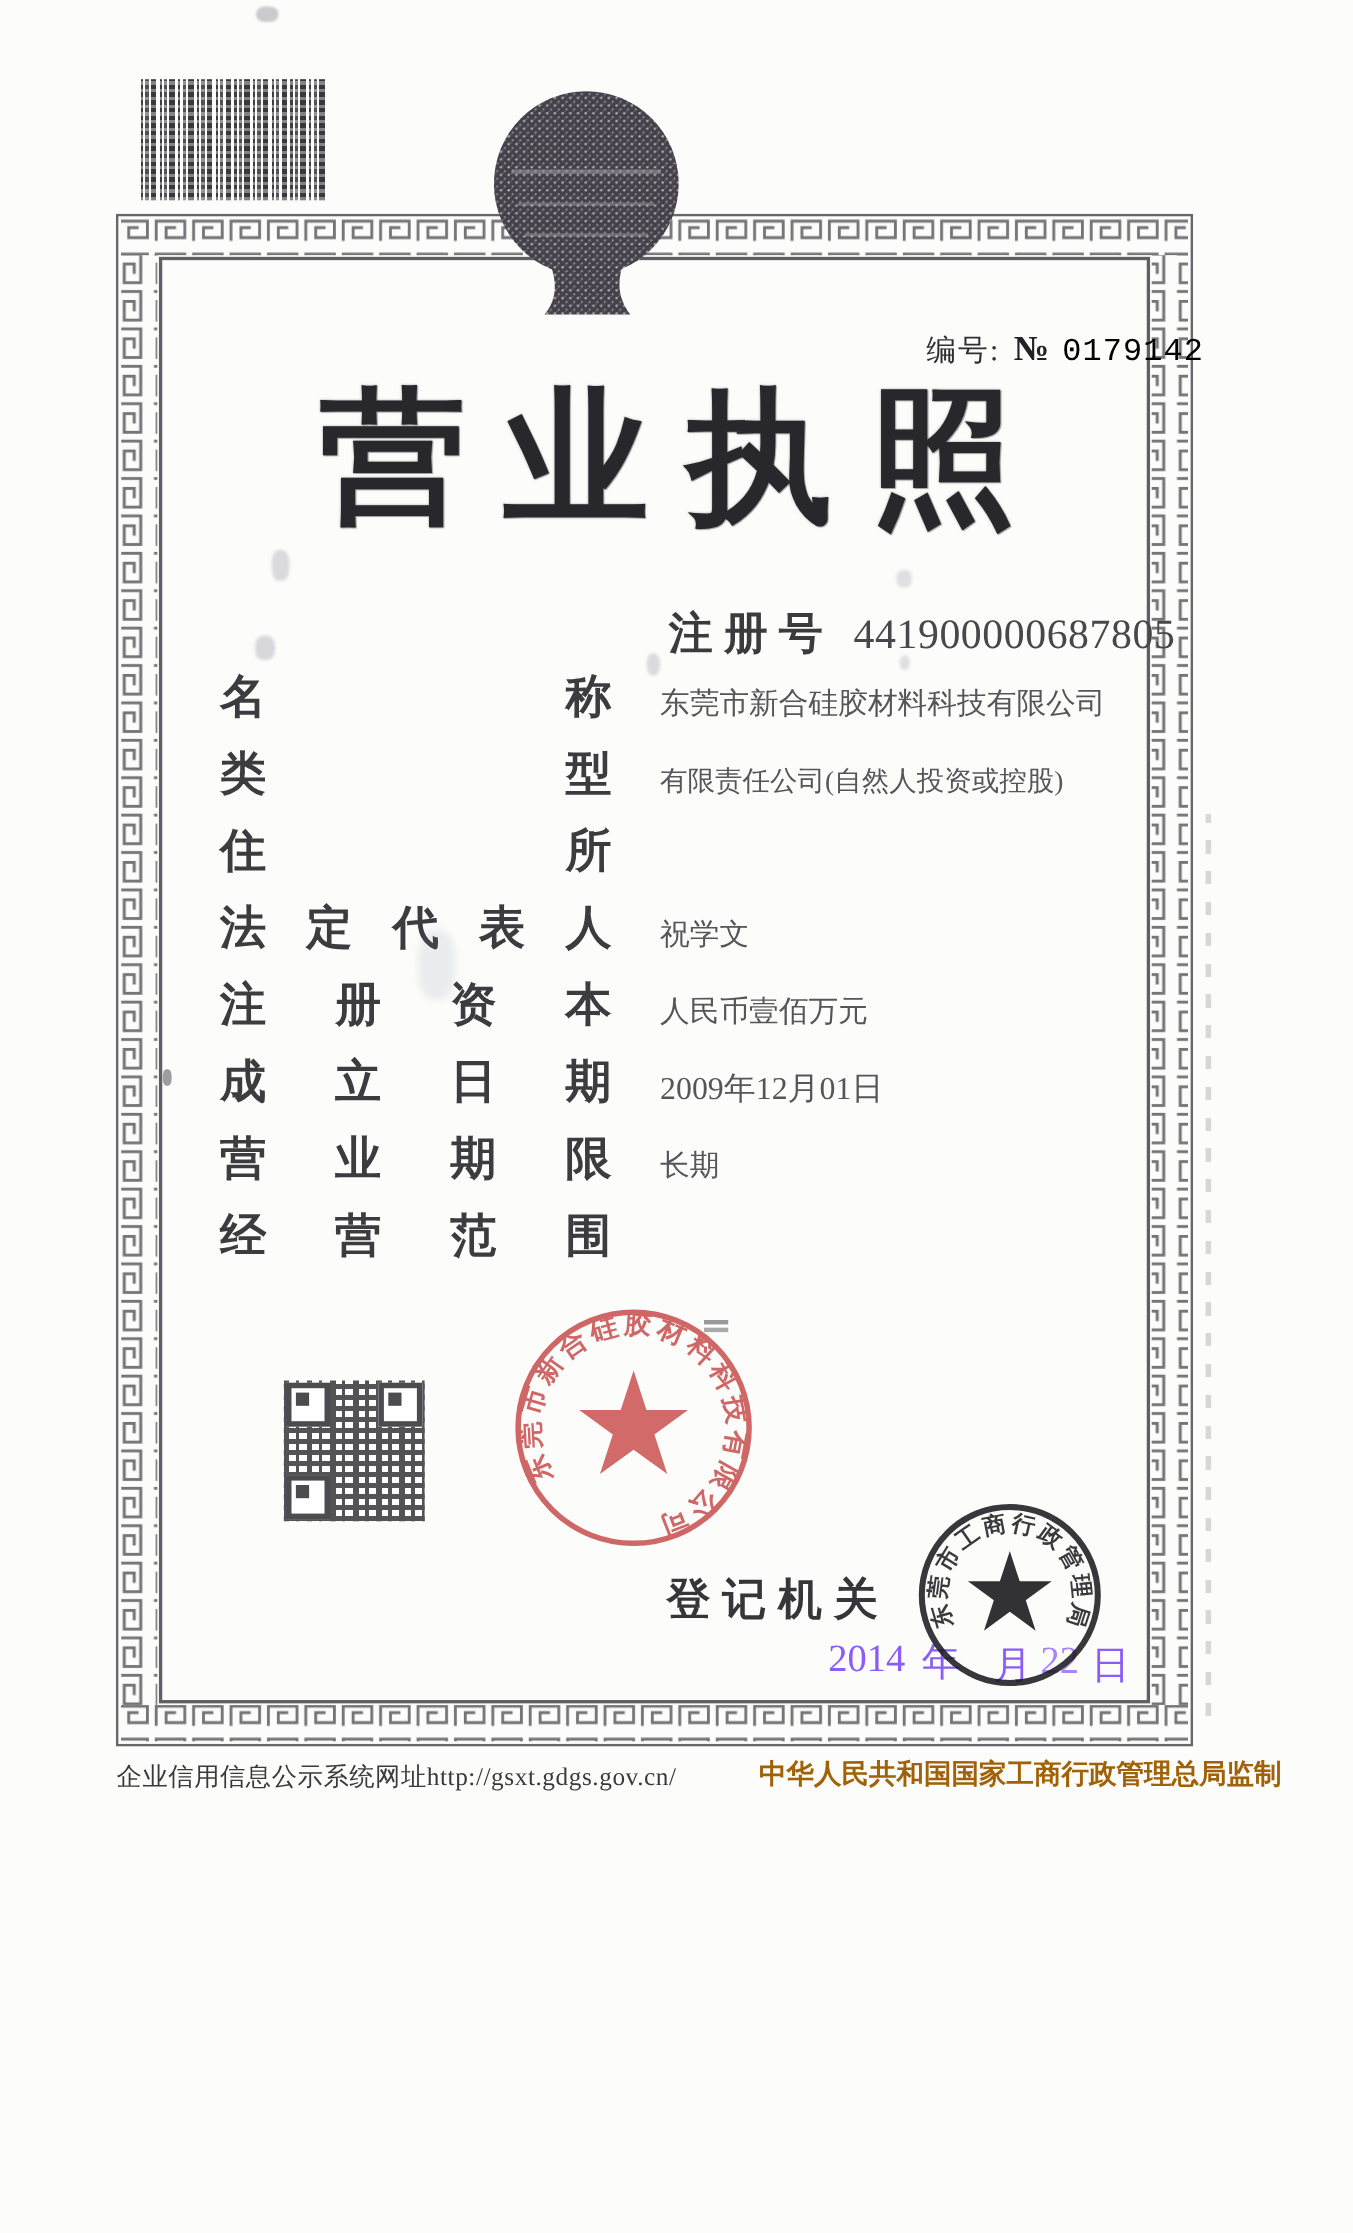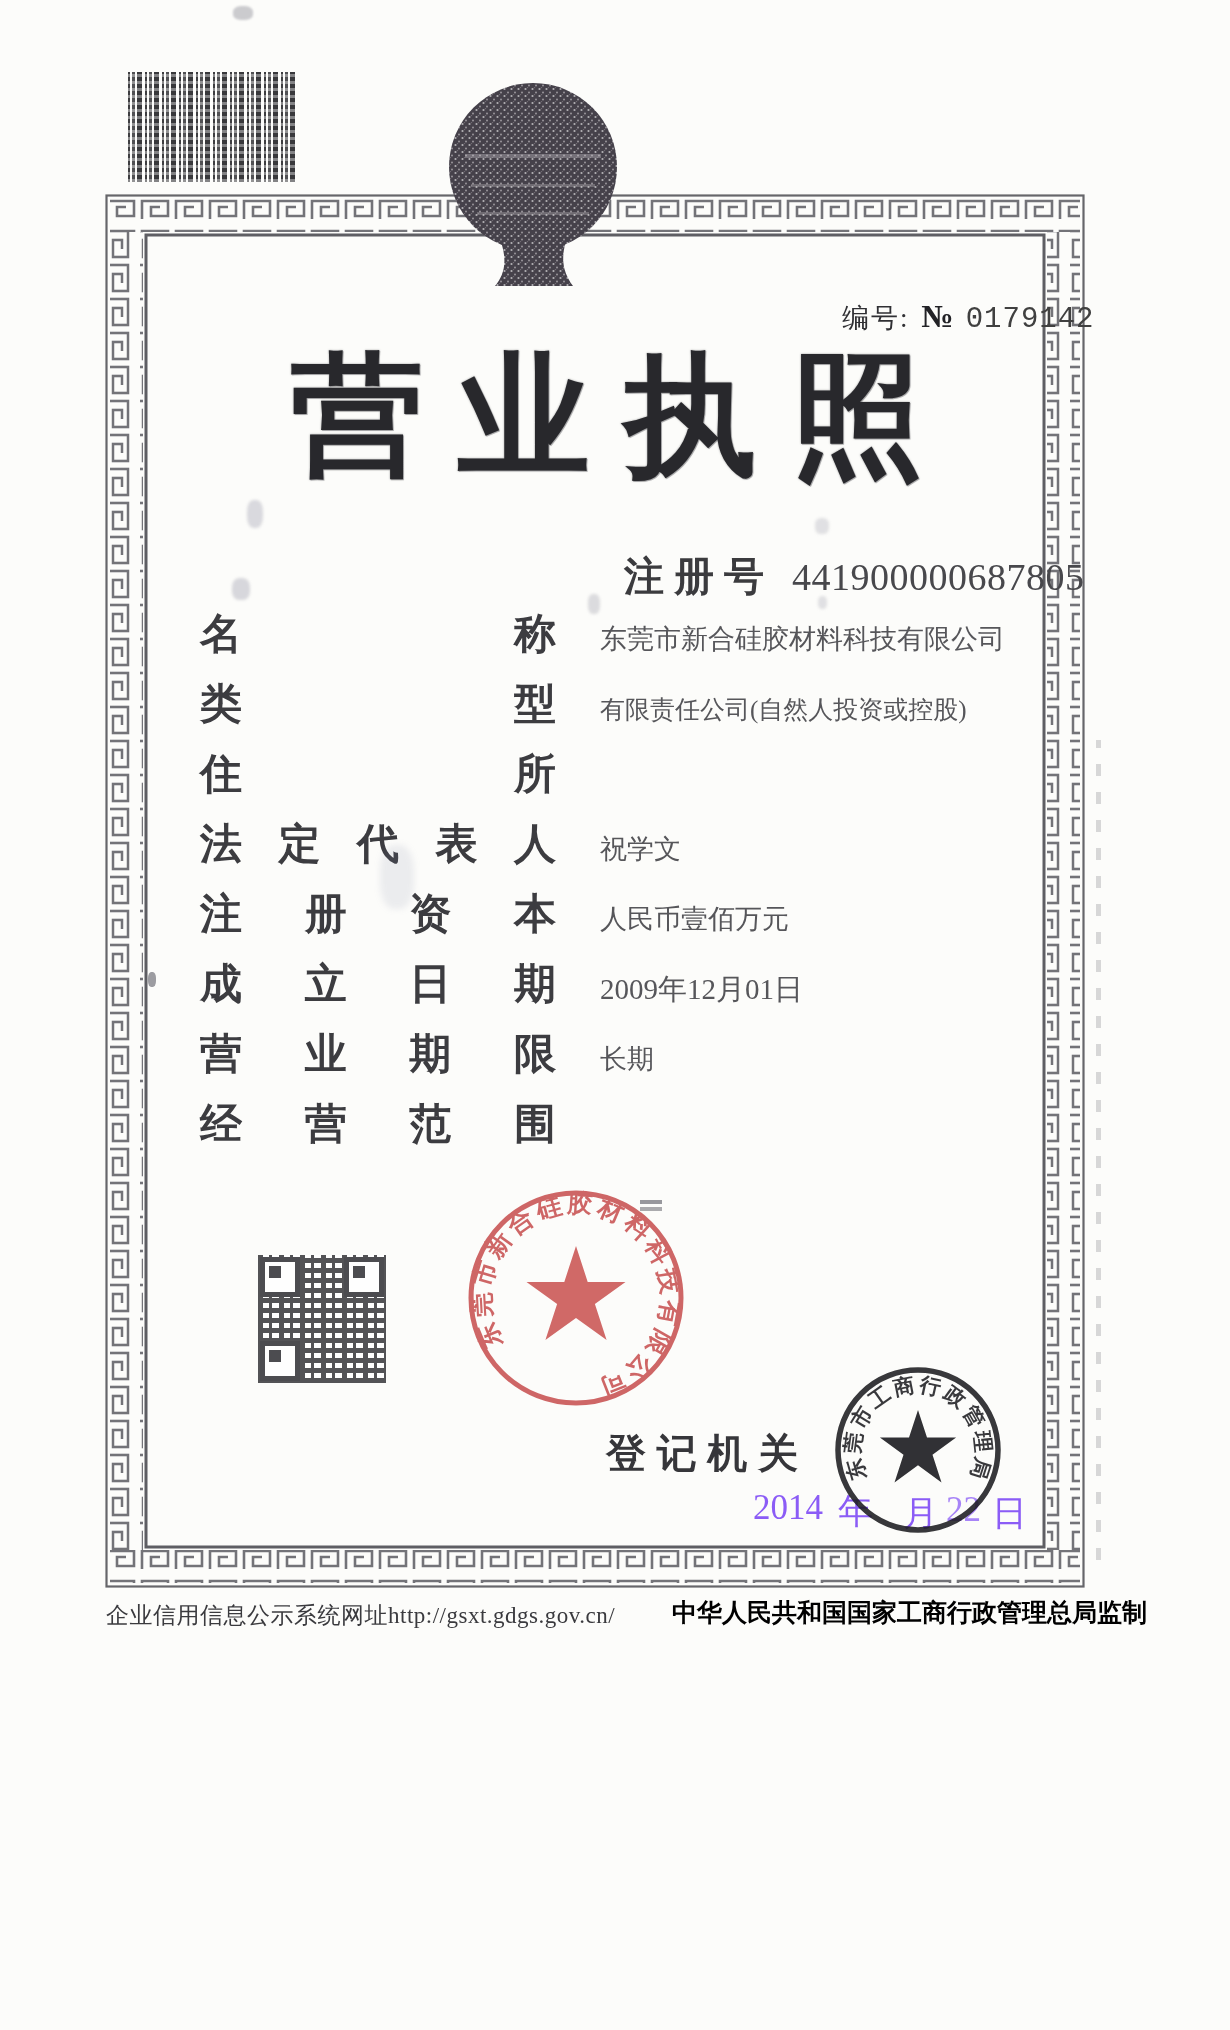--- a/index.html
+++ b/index.html
@@ -17,32 +17,32 @@
     background:
       repeating-linear-gradient(0deg, rgba(255,255,255,.38) 0 3px, rgba(255,255,255,0) 3px 7px),
       repeating-linear-gradient(90deg,#232327 0 2px, rgba(0,0,0,0) 2px 4px, #3a3a3e 4px 7px, rgba(0,0,0,0) 7px 9px, #1d1d21 9px 14px, rgba(0,0,0,0) 14px 17px);
     opacity:.88; filter:blur(.3px);
   }
 
   
   .serial{left:842px;top:252px;display:flex;align-items:baseline;gap:12px;}
   .serial .lab{font-size:27px;color:#2f2f33;letter-spacing:2px;margin-top:48px;}
   .serial .sym{font-size:32px;font-weight:700;color:#222226;}
-  .serial .num{font-family:"Liberation Mono",monospace;font-size:29px;color:#404040;letter-spacing:1px;}
+  .serial .num{font-family:"Liberation Mono",monospace;font-size:29px;color:#000000;letter-spacing:1px;}
 
   
   .title{
     left:291px;top:348px;width:632px;display:flex;justify-content:space-between;
     font-size:132px;font-weight:700;color:#28282c;line-height:1.05;
     text-shadow:0 0 2px rgba(45,45,50,.55), 1px 1px 0 rgba(70,70,75,.35);
   }
 
   
   .regline{left:608px;top:524px;display:flex;align-items:baseline;}
-  .regline .rlab{font-size:40px;font-weight:600;color:#3b3b3e;margin-left:16px;}
+  .regline .rlab{font-size:40px;font-weight:600;color:#3b3b3e;}
   .regline .rnum{margin-left:28px;font-size:38px;color:#48484c;letter-spacing:.5px;margin-top:31px;}
 
   
   .fields{left:200px;top:612px;width:862px;}
   .field-row{display:flex;align-items:flex-start;min-height:70px;}
   .field-label{width:356px;flex:none;display:flex;justify-content:space-between;
     font-size:42px;font-weight:600;color:#3c3c40;line-height:1.05;}
   .field-value{margin-left:44px;padding-top:9px;font-size:27px;color:#56565a;white-space:nowrap;}
   .row-type .field-value{font-size:25px;padding-top:11px;}
   .row-address .field-value{font-size:23px;padding-top:12px;letter-spacing:-.2px;}
@@ -60,21 +60,21 @@
   .finder::after{content:"";position:absolute;left:4px;top:4px;width:12px;height:12px;background:#26262b;}
   .f-tl{left:2px;top:2px;} .f-tr{right:2px;top:2px;} .f-bl{left:2px;bottom:2px;}
 
   
   .registrar{left:606px;top:1426px;width:192px;display:flex;justify-content:space-between;
     font-size:40px;font-weight:600;color:#36363a;}
   .dateline span{position:absolute;font-size:35px;color:#8b5cf6;}
 
   
   .footer-left{left:95px;top:1600px;font-size:23px;color:#3a3a3e;letter-spacing:.5px;margin-left:11px;}
-  .footer-right{left:672px;top:1596px;font-size:25px;font-weight:600;color:#000000;}
+  .footer-right{left:690px;top:1596px;font-size:25px;font-weight:600;color:#a16207;}
 
   
   .smudge{position:absolute;border-radius:40%;}
   .streak{
     left:1096px;top:740px;width:5px;height:820px;opacity:.5;
     background:repeating-linear-gradient(0deg, rgba(90,90,98,.45) 0 12px, rgba(0,0,0,0) 12px 28px);
     filter:blur(.6px);
   }
 </style>
 </head>

